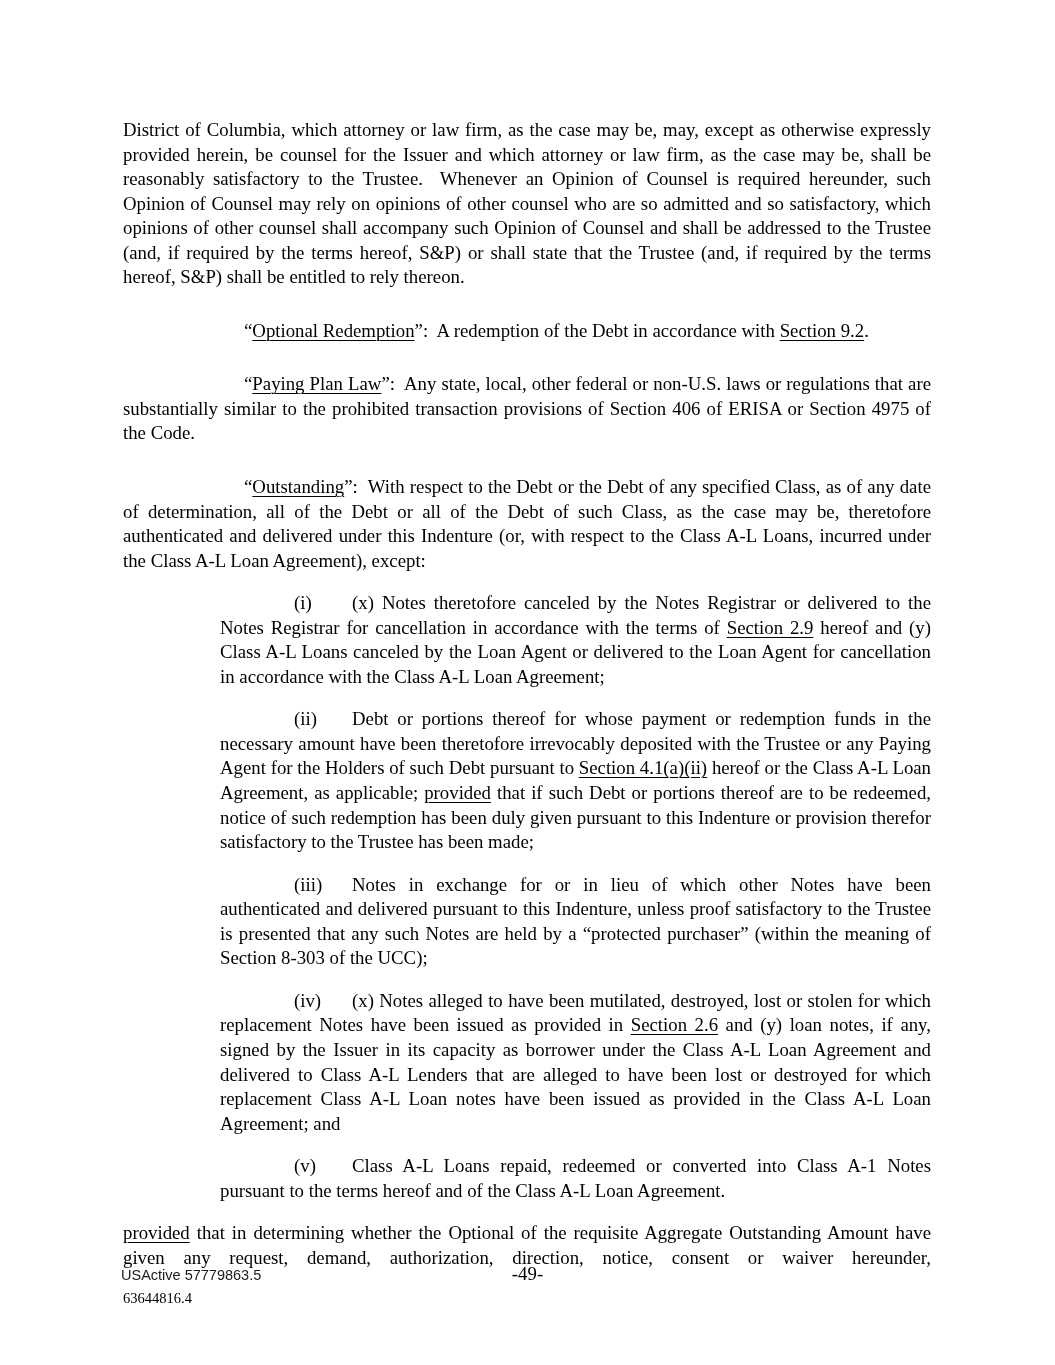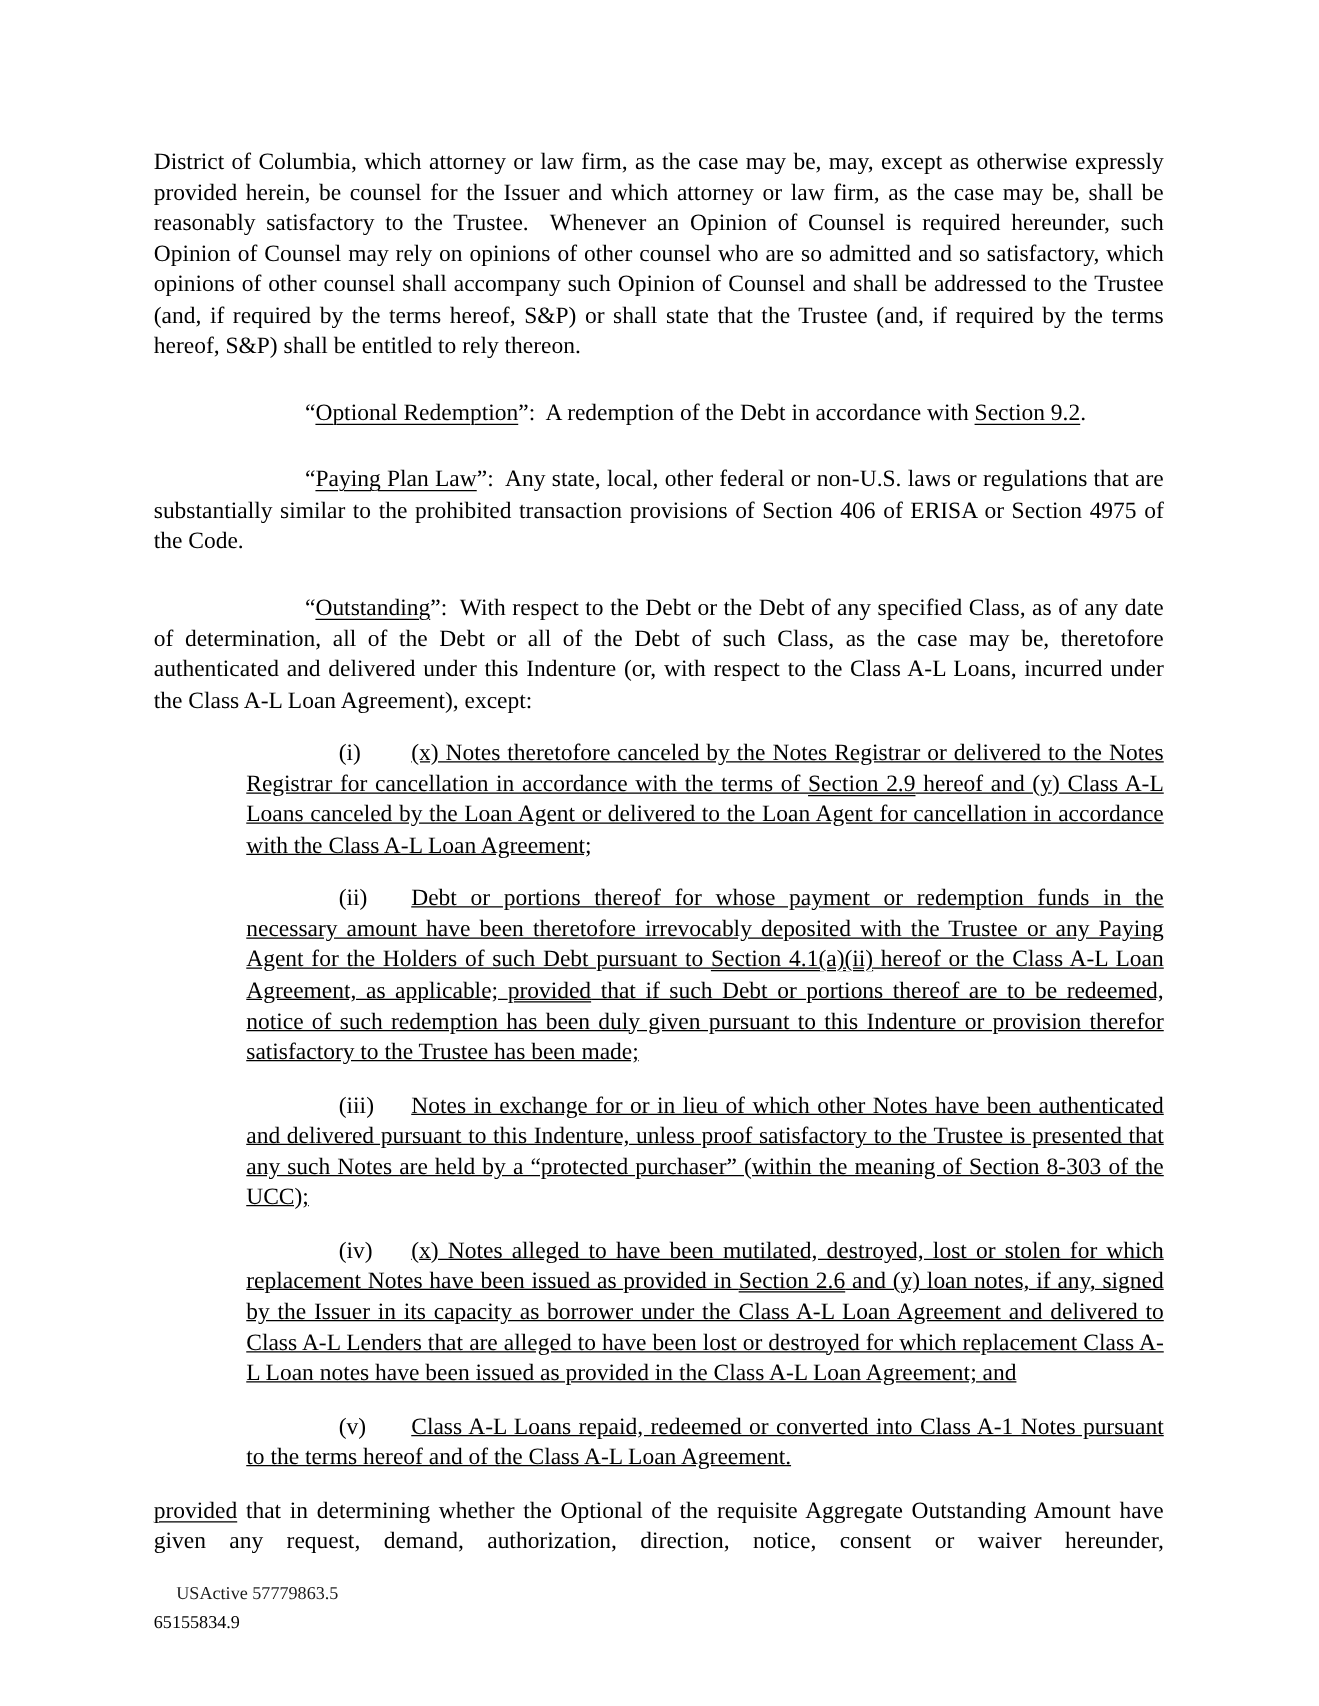--- a/index.html
+++ b/index.html
@@ -34,42 +34,41 @@
     font-size: 18.8px;
     line-height: 24.55px;
     text-align: justify;
     word-spacing: normal;
   }
   p.def {
     text-indent: 121px;
     margin-top: 29px;
   }
   p.item {
-    margin-left: 74px;
+    margin-left: 97px;
     text-indent: 74px;
-    text-decoration: underline;
   }
   p.justify-last {
     text-align-last: justify;
   }
   .num {
     display: inline-block;
     width: 58px;
     text-indent: 0;
   }
   u {
     text-decoration: underline;
     text-decoration-thickness: 1px;
     text-underline-offset: 3px;
   }
   .footer-doc-number {
     position: absolute;
-    left: 141px;
+    left: 121px;
     top: 1266px;
-    font-family: Liberation Serif, serif;
+    font-family: Liberation Sans, sans-serif;
     font-size: 14.5px;
     line-height: 18px;
     color: #1a1a1a;
   }
   .footer-matter-number {
     position: absolute;
     left: 123px;
     top: 1289px;
     font-family: "Liberation Serif", serif;
     font-size: 14.5px;
@@ -97,14 +96,15 @@
     <p class="doc def"><span>“</span><u>Outstanding</u><span>”:&nbsp; With respect to the Debt or the Debt of any specified Class, as of any date of determination, all of the Debt or all of the Debt of such Class, as the case may be, theretofore authenticated and delivered under this Indenture (or, with respect to the Class A-L Loans, incurred under the Class A-L Loan Agreement), except:</span></p>
     <p class="doc item"><span class="num">(i)</span><span>(x) Notes theretofore canceled by the Notes Registrar or delivered to the Notes Registrar for cancellation in accordance with the terms of </span><u>Section 2.9</u><span> hereof and (y) Class A-L Loans canceled by the Loan Agent or delivered to the Loan Agent for cancellation in accordance with the Class A-L Loan Agreement;</span></p>
     <p class="doc item"><span class="num">(ii)</span><span>Debt or portions thereof for whose payment or redemption funds in the necessary amount have been theretofore irrevocably deposited with the Trustee or any Paying Agent for the Holders of such Debt pursuant to </span><u>Section 4.1(a)(ii)</u><span> hereof or the Class A-L Loan Agreement, as applicable; </span><u>provided</u><span> that if such Debt or portions thereof are to be redeemed, notice of such redemption has been duly given pursuant to this Indenture or provision therefor satisfactory to the Trustee has been made;</span></p>
     <p class="doc item"><span class="num">(iii)</span><span>Notes in exchange for or in lieu of which other Notes have been authenticated and delivered pursuant to this Indenture, unless proof satisfactory to the Trustee is presented that any such Notes are held by a “protected purchaser” (within the meaning of Section 8-303 of the UCC);</span></p>
     <p class="doc item"><span class="num">(iv)</span><span>(x) Notes alleged to have been mutilated, destroyed, lost or stolen for which replacement Notes have been issued as provided in </span><u>Section 2.6</u><span> and (y) loan notes, if any, signed by the Issuer in its capacity as borrower under the Class A-L Loan Agreement and delivered to Class A-L Lenders that are alleged to have been lost or destroyed for which replacement Class A-L Loan notes have been issued as provided in the Class A-L Loan Agreement; and</span></p>
     <p class="doc item"><span class="num">(v)</span><span>Class A-L Loans repaid, redeemed or converted into Class A-1 Notes pursuant to the terms hereof and of the Class A-L Loan Agreement.</span></p>
     <p class="doc justify-last"><u>provided</u><span> that in determining whether the Optional of the requisite Aggregate Outstanding Amount have given any request, demand, authorization, direction, notice, consent or waiver hereunder,</span></p>
   </div>
 
   <div class="footer-doc-number">USActive 57779863.5</div>
-  <div class="footer-matter-number">65155834.9</div>
+  <div class="footer-matter-number">63644816.4</div>
+  <div class="footer-page-number">-49-</div>
 </div>
 
 </body></html>

